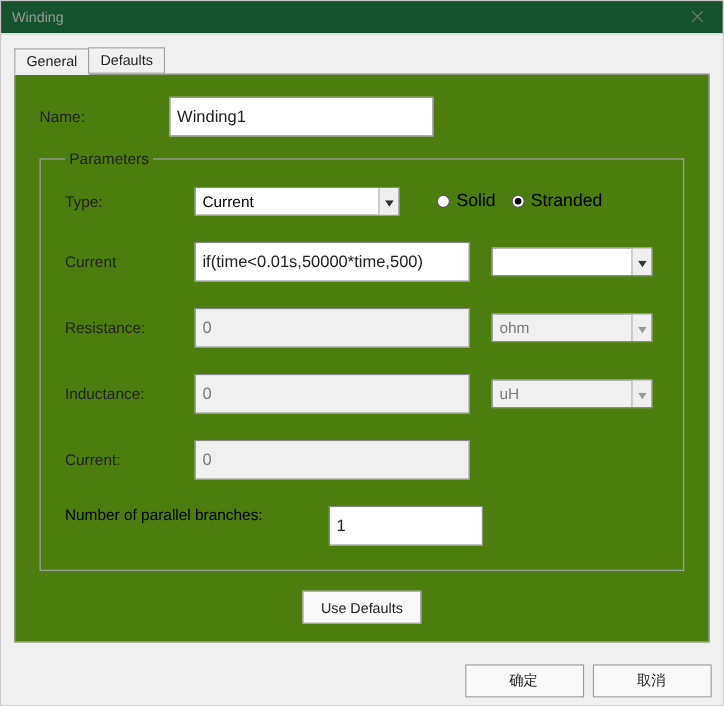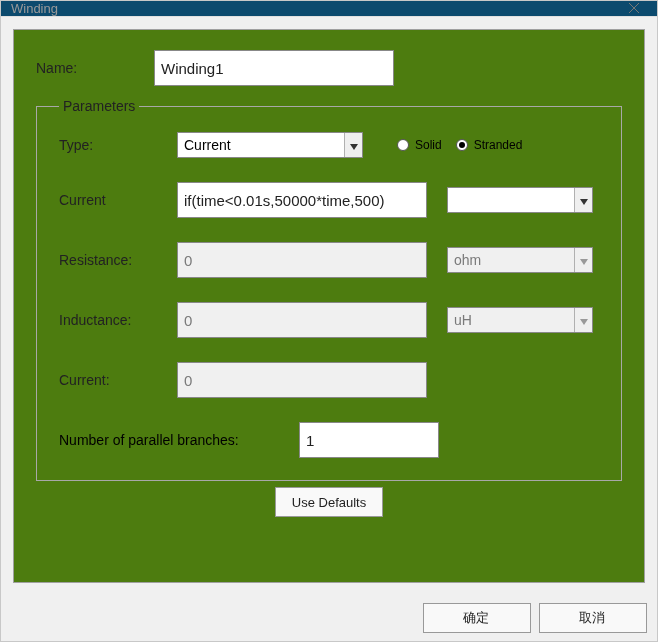--- a/index.html
+++ b/index.html
@@ -14,22 +14,22 @@
   }
   .dialog {
     width: 658px;
     height: 642px;
     border: 1px solid #c8c8c8;
     background: #f0f0f0;
     display: flex;
     flex-direction: column;
   }
   .titlebar {
-    height: 16px;
-    background: #0c4a6e;
+    height: 30px;
+    background: #14532d;
     display: flex;
     align-items: center;
     padding: 0 0 0 10px;
     color: #999;
     font-size: 13px;
     border-bottom: 1px solid #e0e0e0;
   }
   .titlebar-title { flex: 1; }
   .titlebar-close {
     width: 46px;
@@ -145,21 +145,21 @@
     font-size: 14px;
     color: #222;
   } 
   .param-val { width: 250px; margin-right: 20px; }
   .param-unit { width: 146px; }
   .radios {
     display: flex;
     align-items: flex-end;
     gap: 14px;
     margin-left: 14px;
-    font-size: 12px;
+    font-size: 16px;
   }
   .radio {
     display: flex;
     align-items: center;
     gap: 6px;
   }
   .radio-ind {
     width: 12px; height: 12px;
     border: 1px solid #555;
     border-radius: 50%;
@@ -167,29 +167,29 @@
     background: #fff;
   }
   .radio-ind.checked::after {
     content: "";
     width: 6px; height: 6px;
     background: #000;
     border-radius: 50%;
   }
   .branches-row {
     display: flex;
-    align-items: center;
+    align-items: flex-start;
     margin: 20px 0 16px 0;
   }
   .branches-lbl { width: 240px; font-size: 14px; }
   .branches-input { width: 140px; }
   .use-defaults-row {
     display: flex;
     justify-content: center;
-    margin-top: 6px;
+    margin-top: 18px;
   }
   .btn {
     height: 30px;
     min-width: 94px;
     padding: 0 16px;
     border: 1px solid #999;
     background: #f9f9f9;
     font-size: 13px;
     font-family: inherit;
     display: inline-flex;
@@ -220,20 +220,28 @@
         <svg viewBox="0 0 10 10">
             <line x1="0" y1="0" x2="10" y2="10" stroke="#777" stroke-width="1"></line>
             <line x1="10" y1="0" x2="0" y2="10" stroke="#777" stroke-width="1"></line>
           </svg>
       </span>
     </div>
   </div>
 
   <div class="client">
 
+    <div class="tab-strip">
+      <div class="tab active">
+        <span>General</span>
+      </div>
+      <div class="tab">
+        <span>Defaults</span>
+      </div>
+    </div>
 
     <div class="tab-page">
 
       <div class="row">
         <div class="lbl">Name:</div>
         <input class="txt" style="width: 240px;" value="Winding1">
       </div>
 
       <fieldset class="params">
         <legend>Parameters</legend>

